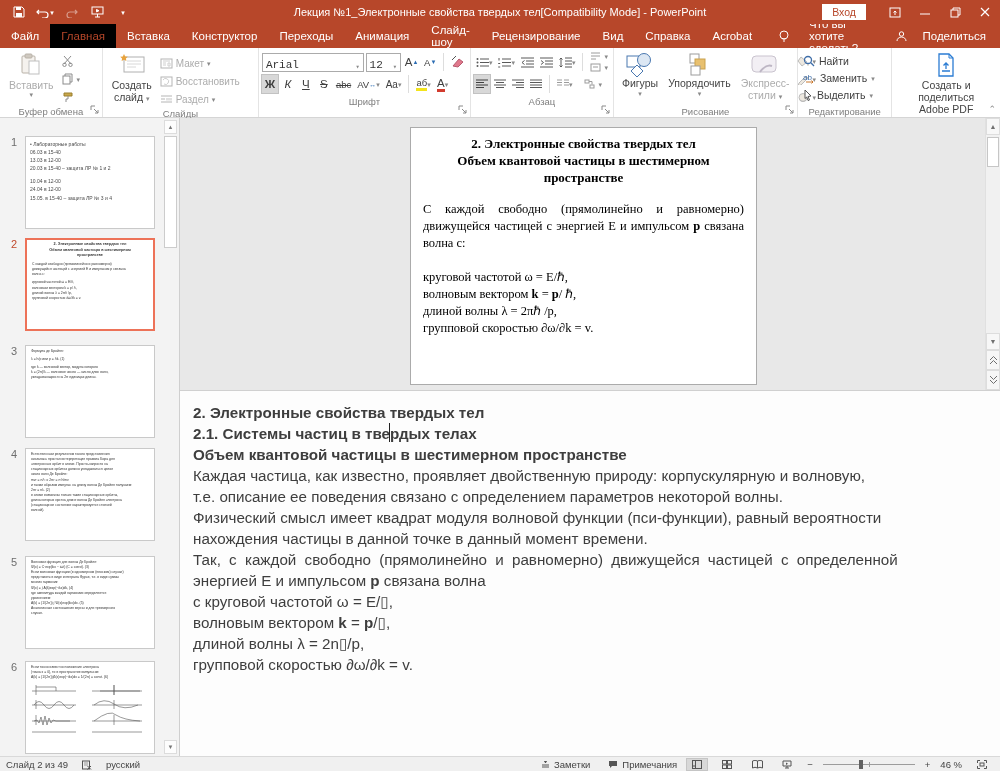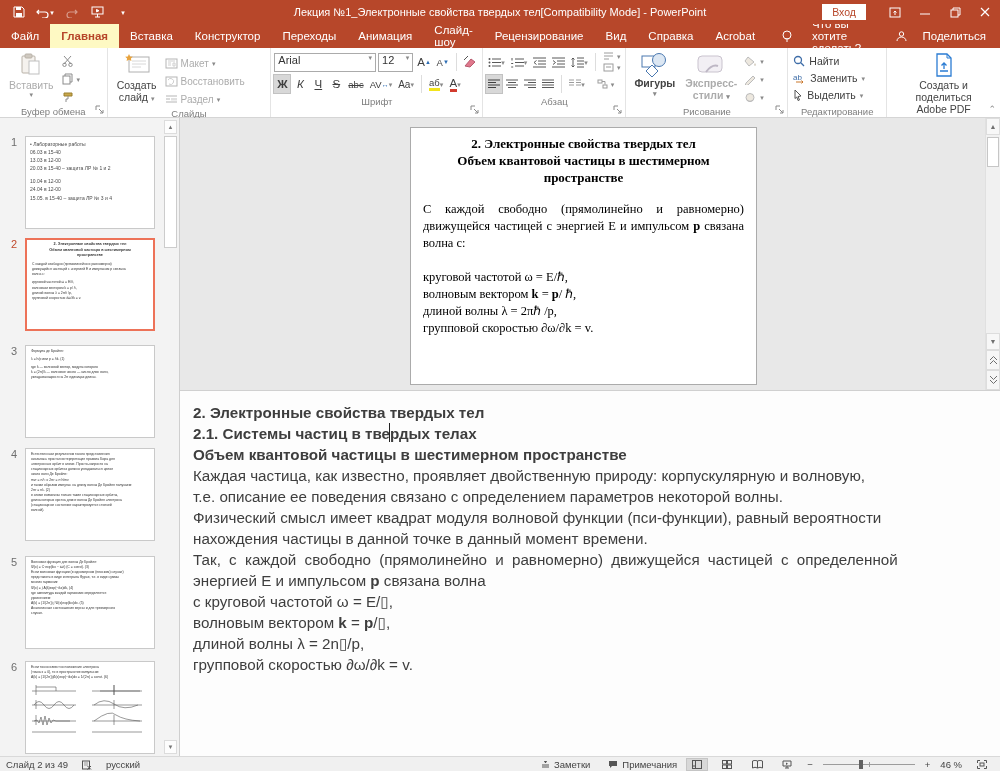--- a/index.html
+++ b/index.html
@@ -13,46 +13,46 @@
   .qbtn { width:22px; height:20px; display:flex; align-items:center; justify-content:center; }
   .qbtn.dis { opacity:.45; }
   .win-title { position:absolute; left:0; right:0; text-align:center; font-size:11px; pointer-events:none; }
   .tb-right { margin-left:auto; display:flex; align-items:center; height:100%;padding-left:43px; }
   .signin { background:#fff; color:#B7472A; font-size:10.5px; border:none; padding:2px 10px; margin-right:14px; font-family:inherit; }
   .wbtn { width:30px; height:100%; display:flex; align-items:center; justify-content:center; }
 
   
   .tabrow { height:24px; background:#B7472A; display:flex; align-items:stretch; color:#fff; font-size:11.5px; }
   .tab { padding:0 11px; display:flex; align-items:center; }
-  .tab.active { background:#fef9c3; color:#B7472A;font-weight:bold; }
+  .tab.active { background:#000000; color:#B7472A; }
   .tellme { display:flex; align-items:center; gap:20px; padding:0 10px; margin-left:6px; }
   .share { margin-left:auto; display:flex; align-items:center; gap:15px; padding:0 14px; }
 
   
   .ribbon { height:70px; background:#fff; border-bottom:1px solid #D5D5D5; display:flex; position:relative; font-size:10.5px; color:#444; }
   .rgroup { border-right:1px solid #E4E4E4; display:flex; flex-direction:column; position:relative; padding:3px 3px 0 3px; }
   .gbody { flex:1; display:flex; align-items:flex-start; }
   .glabel { height:15px; line-height:14px; text-align:center; font-size:9.5px; color:#7E7E7E; }
   .launcher { position:absolute; right:2px; bottom:2px; width:10px; height:10px; }
   .bigbtn { display:flex; flex-direction:column; align-items:center; justify-content:flex-start; padding:2px 6px; text-align:center; line-height:12px; }
   .bigbtn .cap { margin-top:2px; }
   .dis { color:#ACACAC; }
   .smallcol { display:flex; flex-direction:column; gap:2px; padding-top:2px; }
   .sbtn { height:16px; display:flex; align-items:center; gap:3px; padding:0 2px; }
   .sbtn .cap { font-size:10px; }
   .caret { font-size:7px; color:#8A8A8A; line-height:1; }
   .frow { display:flex; align-items:center; gap:2px; height:22px; }
-  .combo { border:1px solid #ABABAB; background:#fff; height:19px; display:flex; align-items:flex-start; font-size:11px; padding:0 3px; color:#333; }
+  .combo { border:1px solid #ABABAB; background:#fff; height:19px; display:flex; align-items:flex-end; font-size:11px; padding:0 3px; color:#333;font-family:Liberation Mono, monospace; }
   .combo .caret { margin-left:auto; padding-left:4px; }
   .tgl { min-width:16px; height:18px; display:flex; align-items:center; justify-content:center; font-size:11.5px; color:#3F3F3F; padding:0 2px; }
   .pressed { background:#D8D8D8; outline:1px solid #C2C2C2; }
   .vsep { width:1px; height:18px; background:#DDD; margin:0 3px; }
   .u { text-decoration:underline; }
   .st { text-decoration:line-through; }
-  .midbtn { display:flex; flex-direction:column; align-items:center; justify-content:flex-start; padding:1px 5px; text-align:center; line-height:11.5px;font-weight:bold; }
+  .midbtn { display:flex; flex-direction:column; align-items:center; justify-content:flex-start; padding:1px 5px; text-align:center; line-height:11.5px; }
   .edit-col { display:flex; flex-direction:column; gap:1px; padding:2px 2px; }
   .ebtn { display:flex; align-items:center; gap:4px; height:16px; font-size:10.5px; color:#3F3F3F; }
   .collapse { position:absolute; right:4px; bottom:3px; color:#8A8A8A; font-size:9px; }
 
   
   .content { height:638px; display:flex; }
   .thumbpanel { width:180px; background:#F3F3F3; border-right:1px solid #CFCFCF; position:relative; overflow:hidden; }
   .tnum { position:absolute; left:6px; width:16px; text-align:center; font-size:11px; color:#6E6E6E; }
   .tnum.sel { color:#C0492C; }
   .thumb { position:absolute; left:25px; width:130px; height:93px; background:#fff; border:1px solid #C9C9C9; overflow:hidden; color:#333; cursor:pointer; }
@@ -473,20 +473,31 @@
     <div class="gbody">
       <div class="midbtn">
         <span>
             <svg width="30" height="26">
               <rect x="2" y="4" width="13" height="11" fill="#fff" stroke="#4A78B0"></rect>
               <circle cx="19" cy="8" r="6.5" fill="#DCE7F3" stroke="#4A78B0"></circle>
               <path d="M12 13 l6 6 -6 6 -6 -6z" fill="#fff" stroke="#4A78B0"></path>
             </svg>
           </span>
         <span class="cap">Фигуры</span>
+        <span class="caret">▾</span>
+      </div>
+      <div class="midbtn">
+        <span>
+            <svg width="26" height="26">
+              <rect x="4" y="2" width="9" height="9" fill="#fff" stroke="#9C9C9C"></rect>
+              <rect x="9" y="7" width="10" height="10" fill="#E8C06F" stroke="#C9A14E"></rect>
+              <rect x="5" y="14" width="9" height="9" fill="#fff" stroke="#9C9C9C"></rect>
+            </svg>
+          </span>
+        <span class="cap">Упорядочить</span>
         <span class="caret">▾</span>
       </div>
       <div class="midbtn dis">
         <span>
             <svg width="30" height="26">
               <path d="M6 4 h16 a4 4 0 0 1 4 4 v8 a4 4 0 0 1 -4 4 h-16 a4 4 0 0 1 -4 -4 v-8 a4 4 0 0 1 4 -4z" fill="#F2EFF4" stroke="#C9C3CE"></path>
               <path d="M10 20 q6 -8 12 -6" fill="none" stroke="#BDB6C4" stroke-width="2"></path>
             </svg>
           </span>
         <span class="cap"><span>Экспресс-</span><br><span>стили</span> <span class="caret">▾</span></span>

